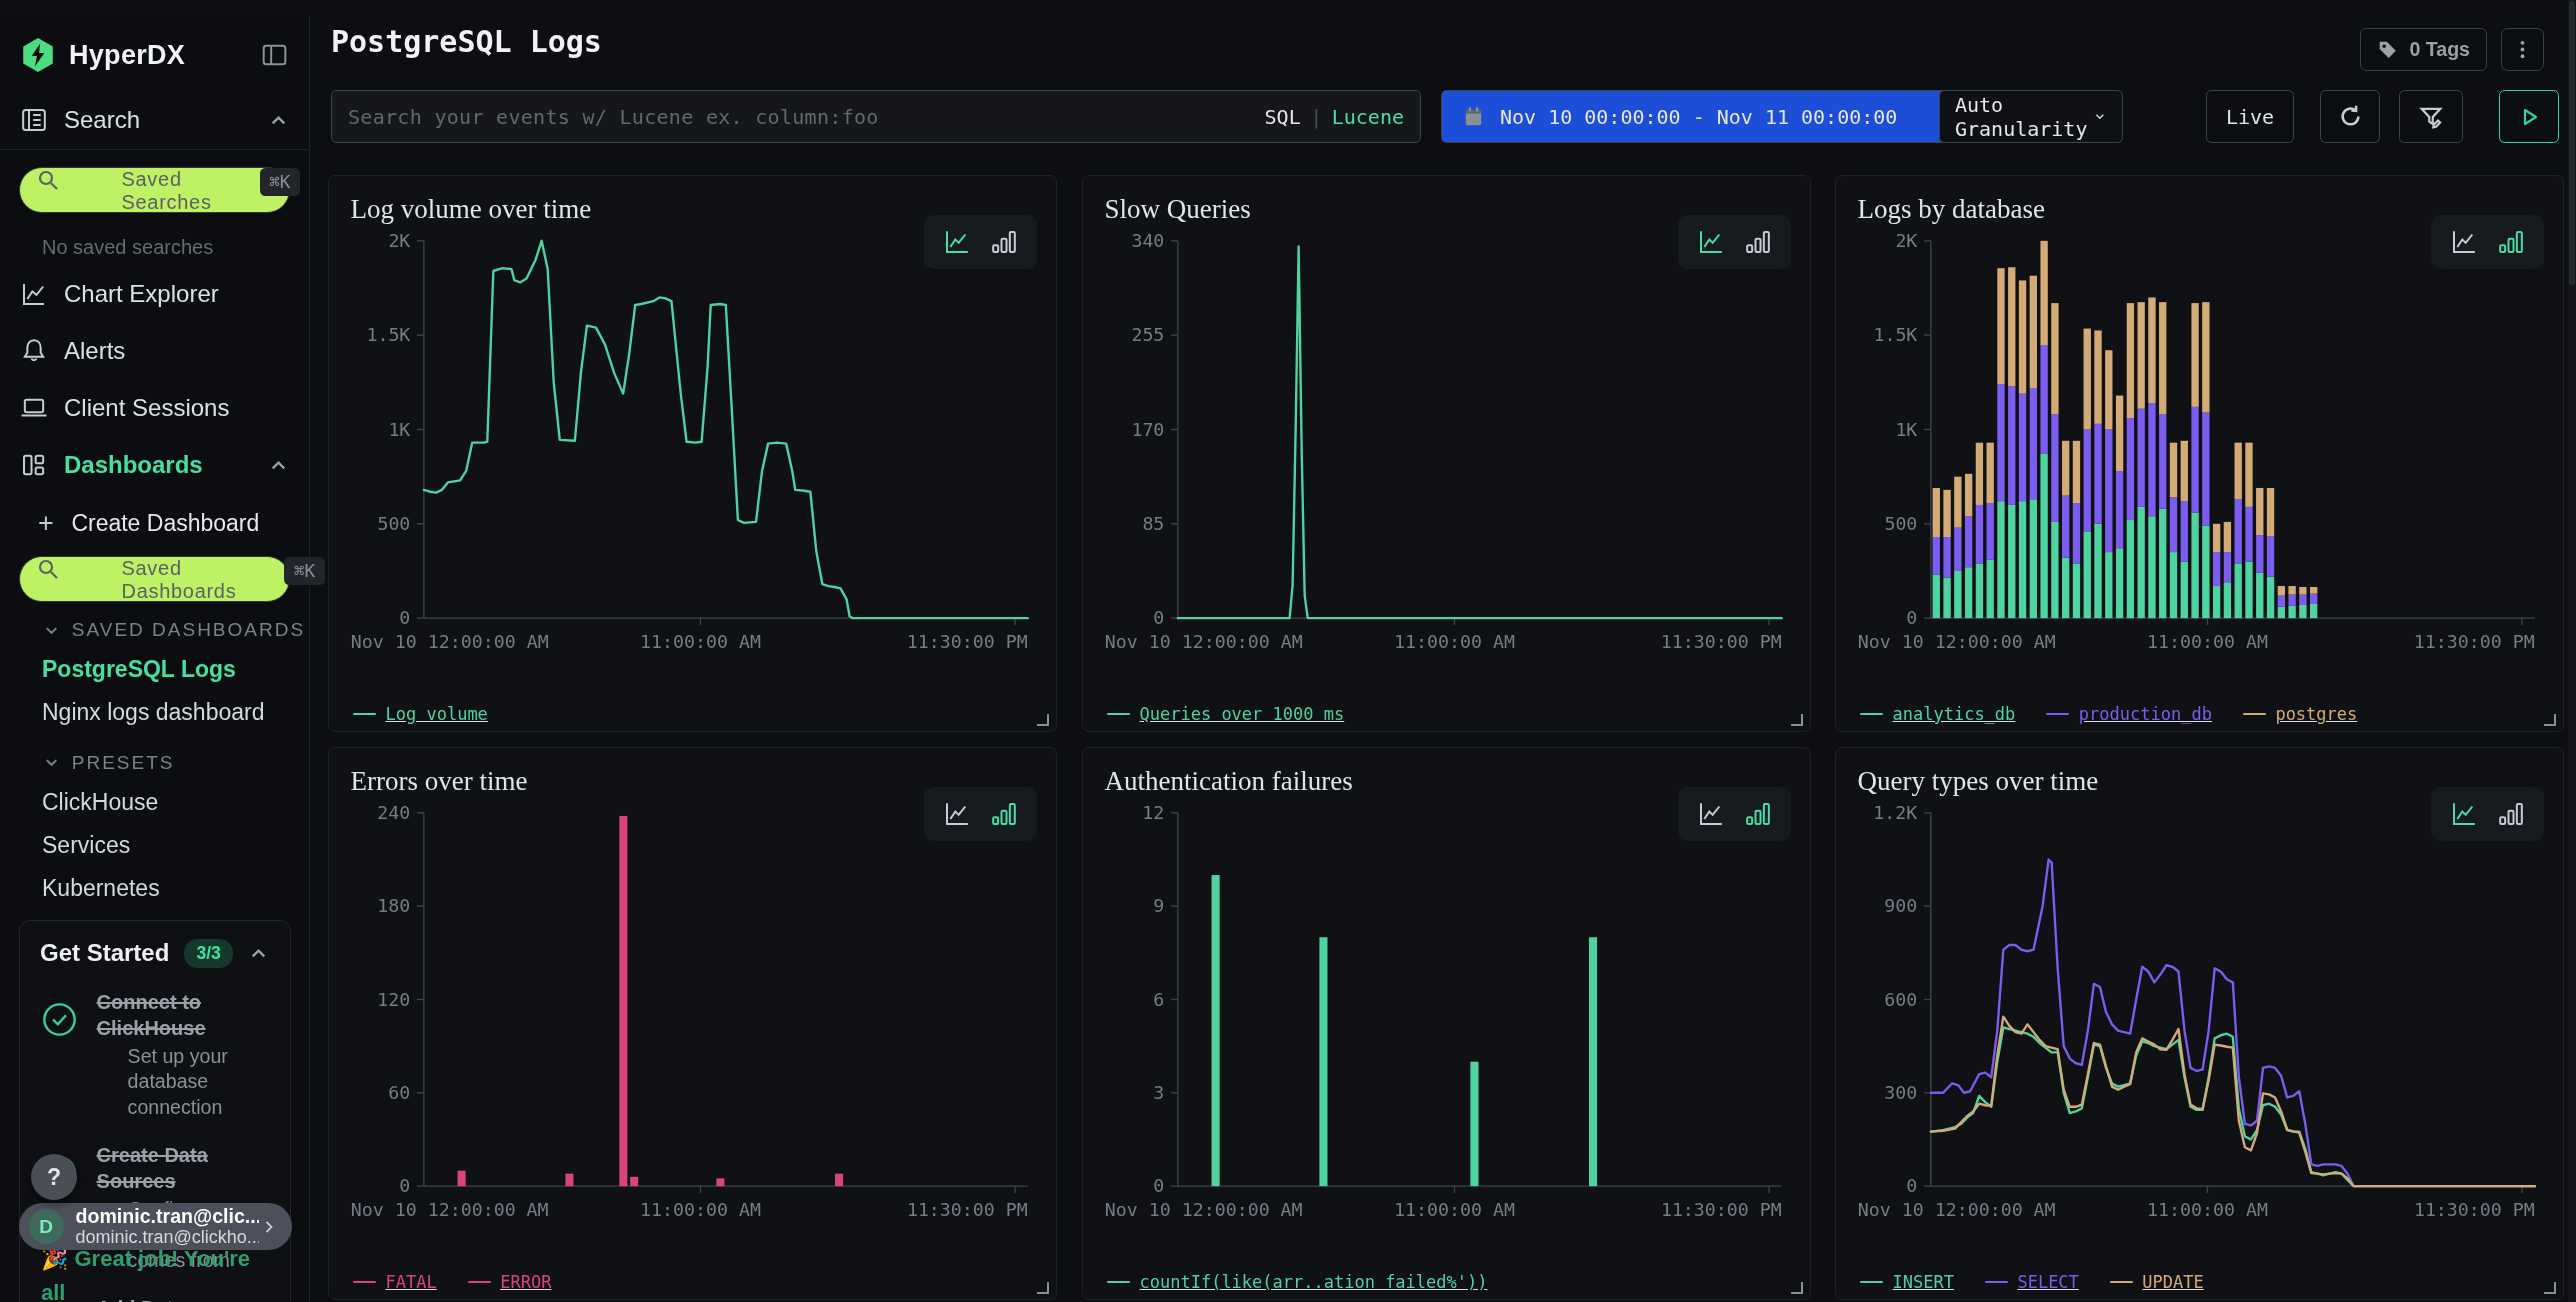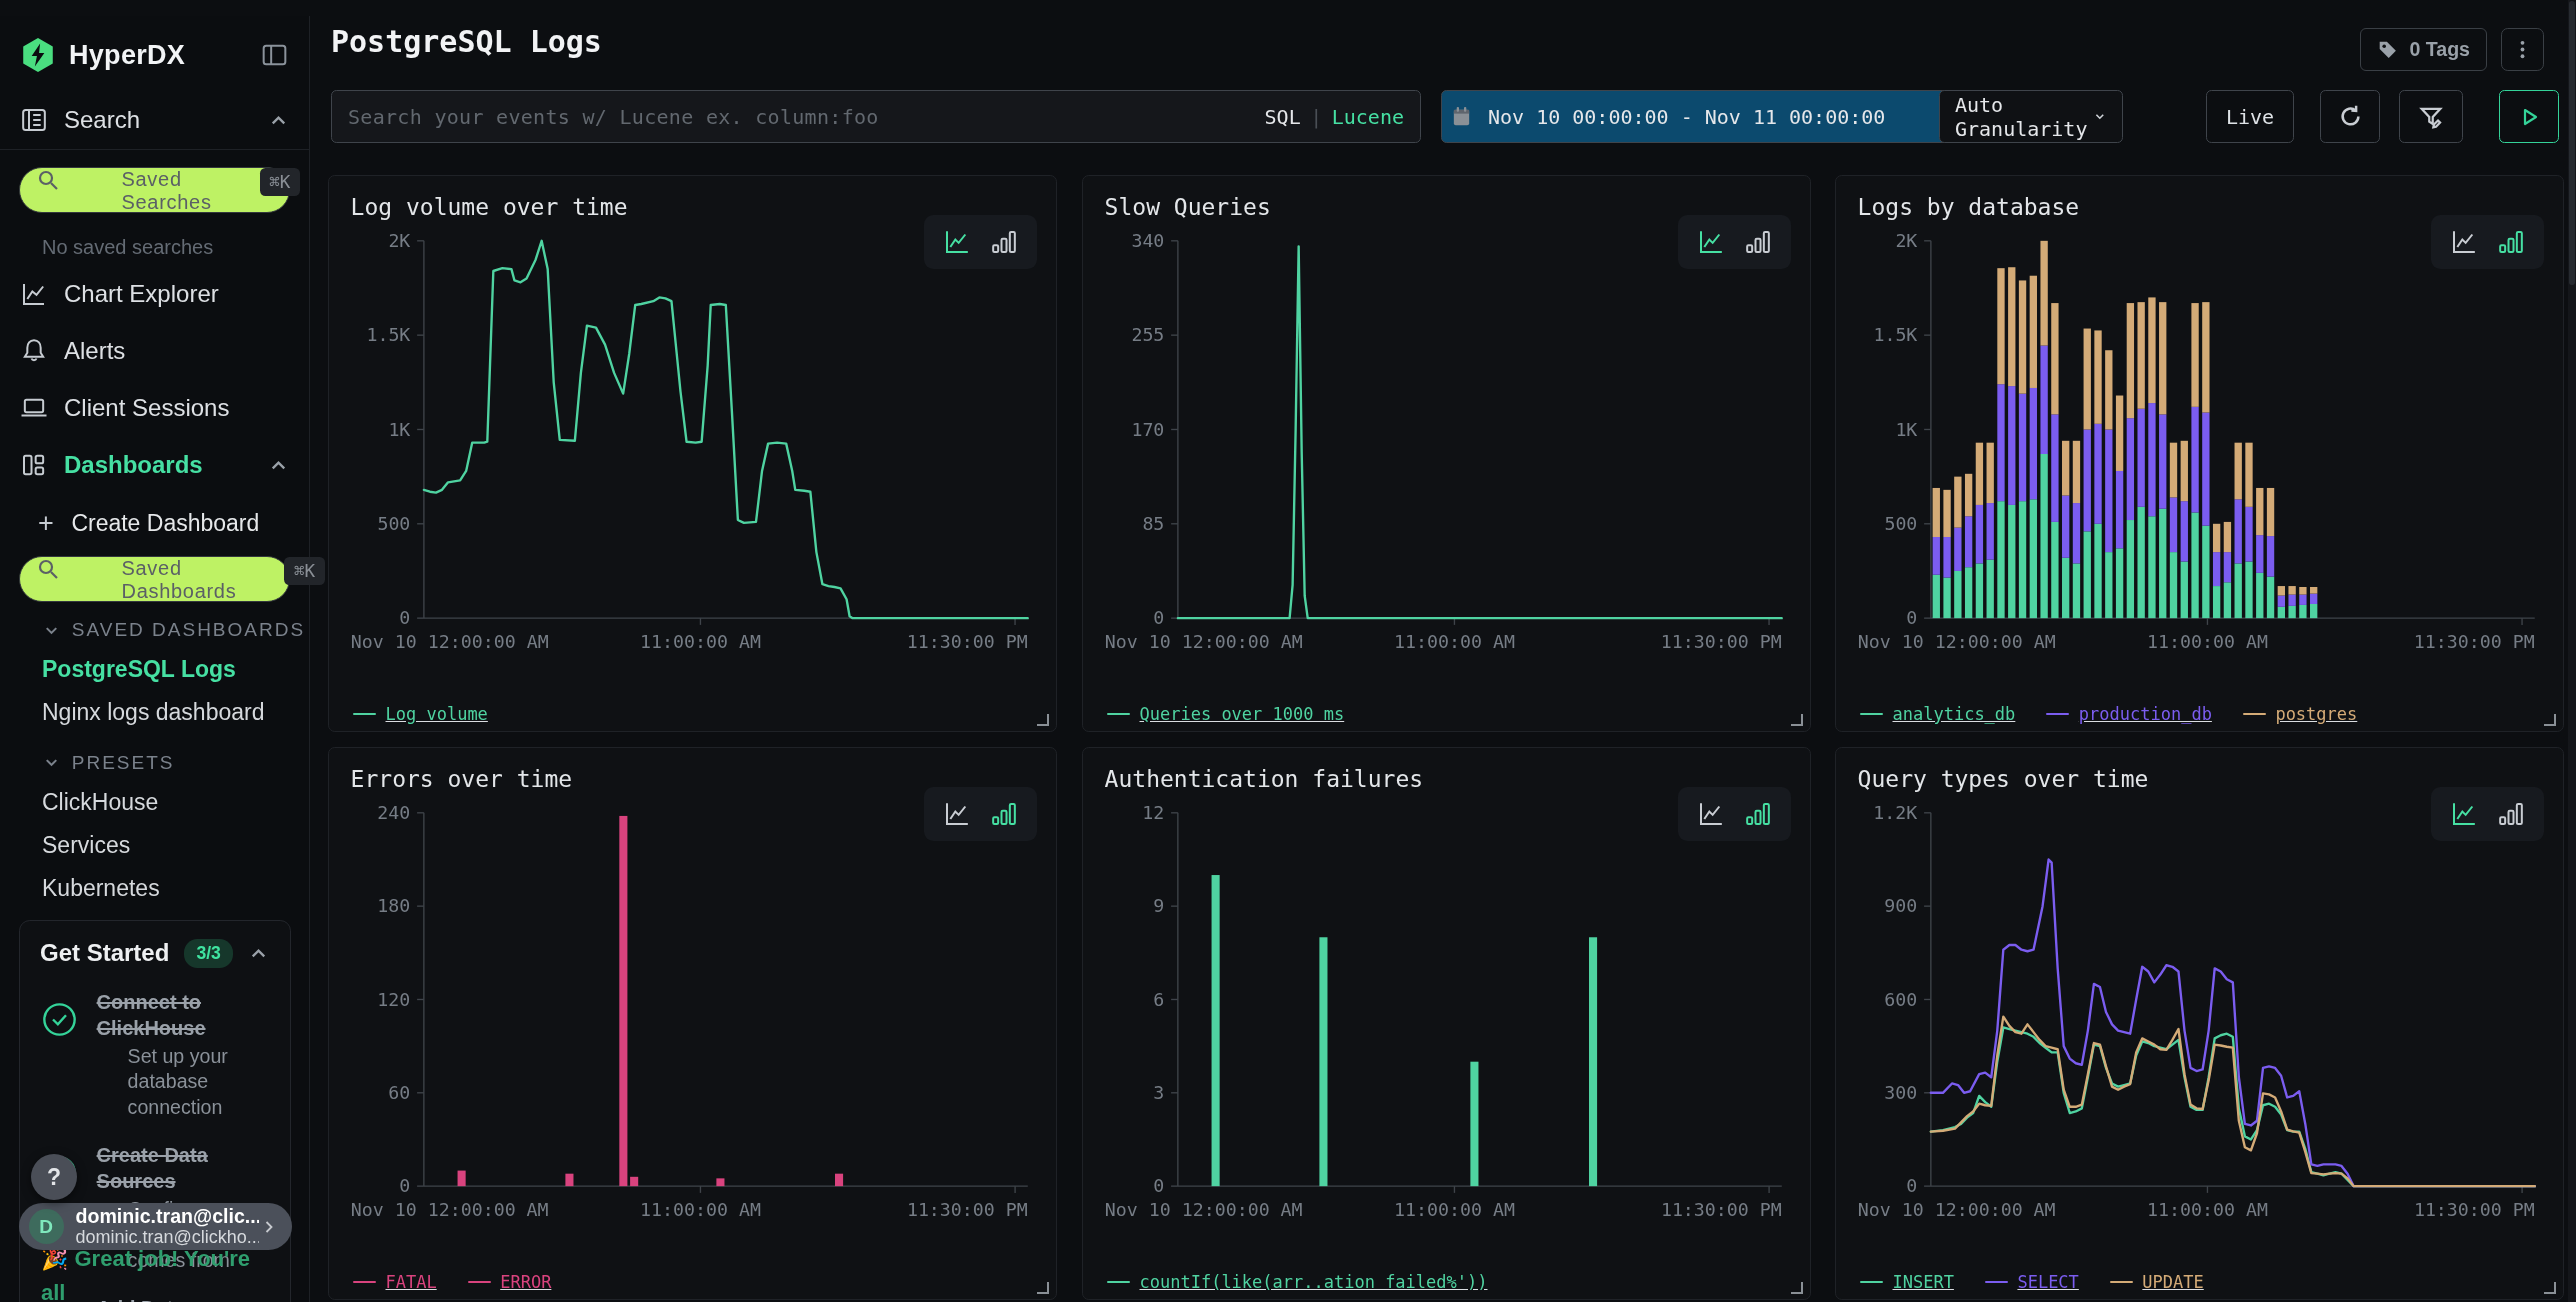--- a/index.html
+++ b/index.html
@@ -77,34 +77,34 @@
   #kebab-btn { position:absolute; right:32px; top:28px; width:43px; height:43px; border:1.4px solid #3a3f45;
     border-radius:6.8px; display:flex; align-items:center; justify-content:center; cursor:pointer; color:#9aa1a9; }
 
   .ctl { position:absolute; top:90px; height:53px; border:1.4px solid #3f444b; border-radius:5.4px;
     display:flex; align-items:center; font-size:20px; }
   #search-box { left:20px; width:1090px; background:#15171b; padding:0 16px; cursor:text; }
   #search-box .sph { color:#62686f; flex:1; letter-spacing:0.3px; }
   #search-box .lang { color:#e5e7ea; }
   #search-box .lang .sep { color:#4a4f55; margin:0 9.5px; }
   #search-box .lang .lucene { color:#46e0a3; }
-  #date-box { left:1130px; width:553px; background:#0c4a6e; padding:0 8px; color:#e5e7ea; cursor:pointer; }
+  #date-box { left:1130px; width:553px; background:#1d4ed8; padding:0 20px; color:#e5e7ea; cursor:pointer; }
   #date-box .cicon { width:23px; height:23px; margin-right:15px; color:#8a9096; }
   #gran-box { left:1628px; width:184px; background:#0f1114; padding:0 15px; color:#e5e7ea; cursor:pointer; }
   #gran-box .gchev { width:19px; height:19px; margin-left:auto; color:#cfd3d8; }
   #live-btn { left:1895px; width:88px; justify-content:center; color:#dfe3e7; cursor:pointer; background:transparent; }
   .icon-btn { justify-content:center; cursor:pointer; color:#c9cdd3; background:transparent; }
   #refresh-btn { left:2009px; width:60px; }
   #filter-btn { left:2088px; width:64px; }
   #play-btn { left:2188px; width:60px; border-color:#34d399; color:#34d399; }
 
   
   .panel { position:absolute; width:729px; height:557px; background:#0f1114; border:1.4px solid #1f2227;
     border-radius:6.8px; }
-  .panel-title { position:absolute; left:21.6px; top:17.6px; font-size:23px; color:#e3e6e9; }
+  .panel-title { position:absolute; left:21.6px; top:17.6px; font-size:27px; color:#e3e6e9;font-family:Liberation Serif, serif; }
   .chart-toggle { position:absolute; right:19px; top:39px; background:#171a1f; border-radius:9.5px;
     display:flex; align-items:center; gap:17.6px; padding:12px 17.6px; z-index:2; }
   .chart-toggle svg { width:30px; height:30px; color:#c9cdd3; cursor:pointer; }
   .chart-toggle svg.active { color:#46e0a3; }
   .plot { position:absolute; left:19px; right:19px; top:54px; bottom:74px; }
   .legend { position:absolute; left:24px; bottom:7px; display:flex; gap:31px;
     font-family:"DejaVu Sans Mono", monospace; font-size:17px;text-decoration:underline; }
   .legend .li { display:flex; align-items:center; gap:9.5px; cursor:pointer; }
   .legend .sw { display:inline-block; width:23px; height:2.7px; border-radius:1.4px; }
   .resize { position:absolute; right:6.8px; bottom:5.4px; width:12px; height:12px;

